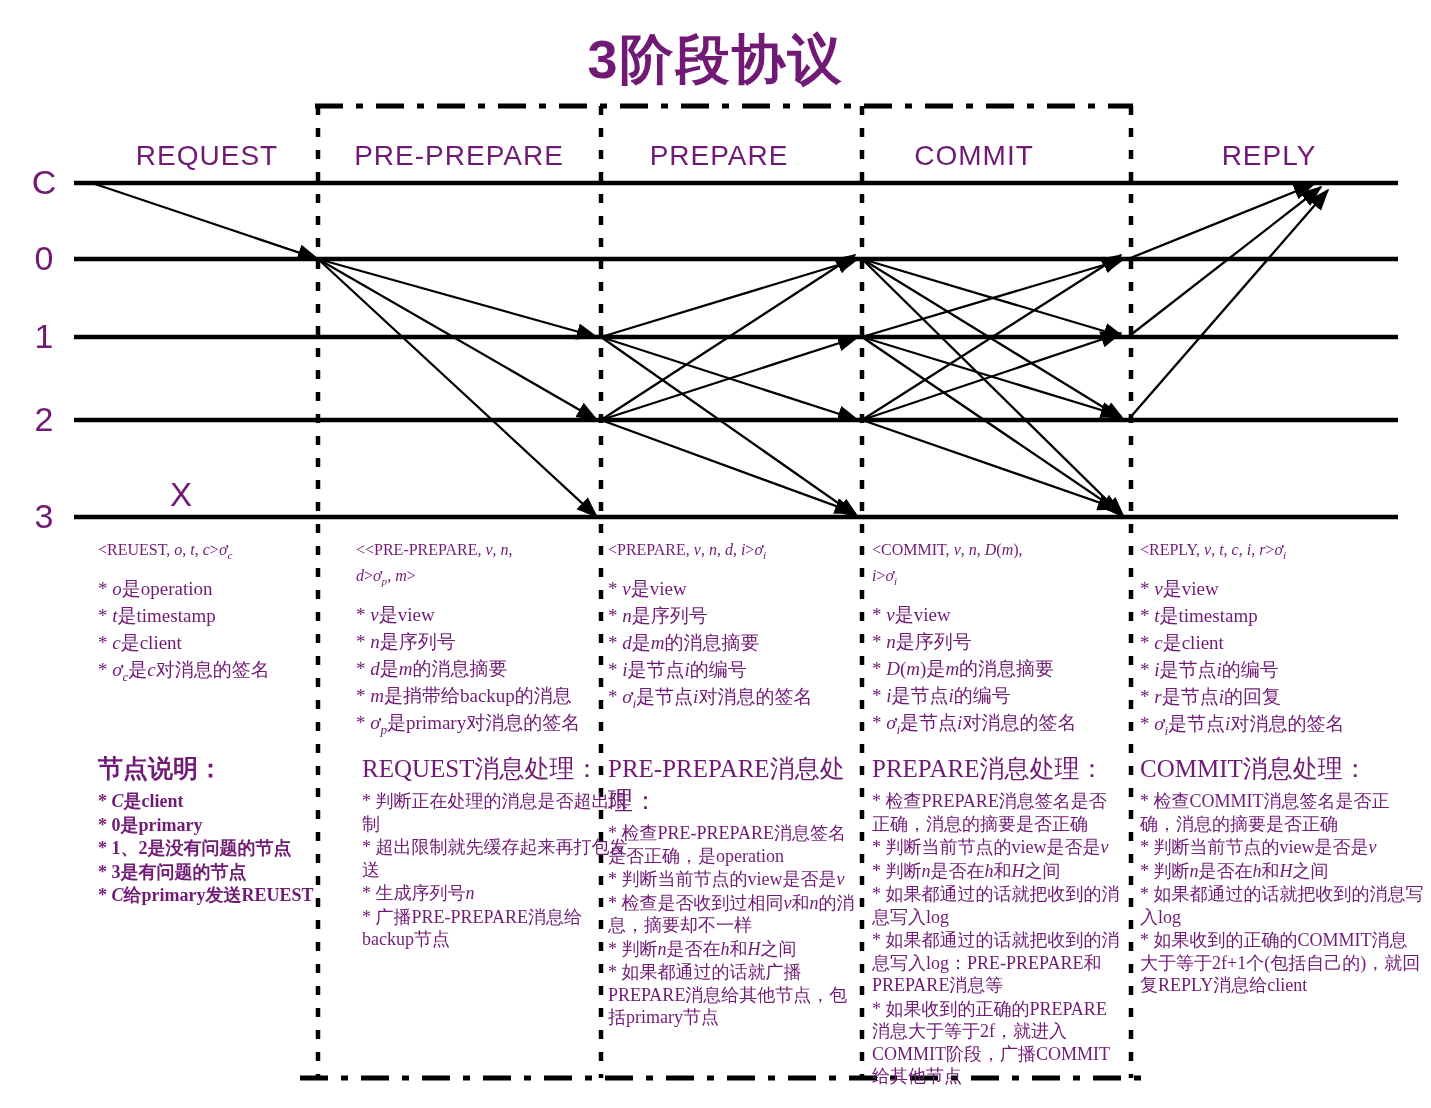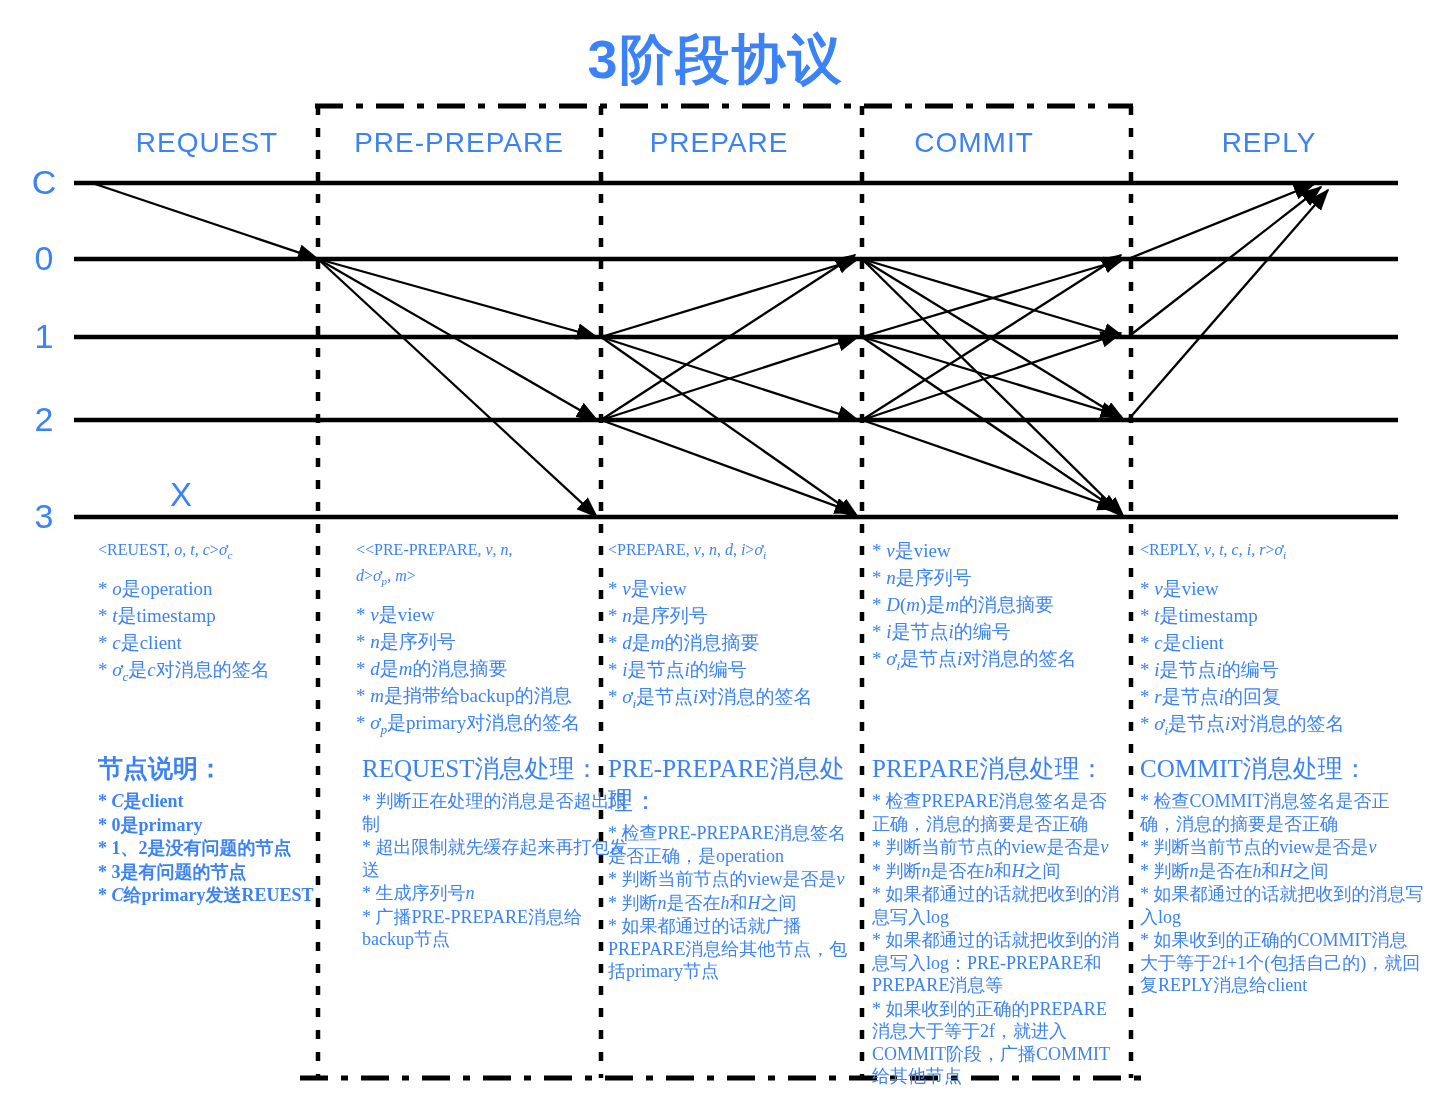--- a/index.html
+++ b/index.html
@@ -1,22 +1,22 @@
 <!DOCTYPE html>
 <html><head>
 <meta charset="utf-8">
 <style>
   html,body{margin:0;padding:0;background:#ffffff;}
   #stage{position:relative;width:1431px;height:1108px;background:#ffffff;overflow:hidden;
-         font-family:"Liberation Serif","DejaVu Serif",serif;color:#3b82f6;}
+         font-family:"Liberation Serif","DejaVu Serif",serif;color:#701a75;}
   #title{position:absolute;top:24px;left:0;width:1431px;text-align:center;
          font-family:"Liberation Sans","DejaVu Sans",sans-serif;
          font-size:54px;font-weight:900;letter-spacing:2px;}
   #diagram-svg{position:absolute;top:0;left:0;}
-  .phase-label{position:absolute;top:127px;transform:translateX(-50%);
+  .phase-label{position:absolute;top:140px;transform:translateX(-50%);
          font-family:"Liberation Sans","DejaVu Sans",sans-serif;
          font-size:28px;font-weight:500;letter-spacing:1px;white-space:nowrap;}
   .node-label{position:absolute;left:24px;width:40px;text-align:center;
          font-family:"Liberation Sans","DejaVu Sans",sans-serif;font-size:34px;}
   #faulty-mark{position:absolute;left:170px;top:476px;
          font-family:"Liberation Sans","DejaVu Sans",sans-serif;font-size:33px;}
   .msg-block{position:absolute;top:537px;}
   .msg-format{font-size:16px;line-height:26px;white-space:pre-line;margin-bottom:7px;}
   .msg-note{font-size:19px;line-height:27px;}
   .proc-block{position:absolute;top:753px;}
@@ -130,24 +130,27 @@
         <div class="msg-note">* <i>v</i>是view</div>
         <div class="msg-note">* <i>n</i>是序列号</div>
         <div class="msg-note">* <i>d</i>是<i>m</i>的消息摘要</div>
         <div class="msg-note">* <i>i</i>是节点<i>i</i>的编号</div>
         <div class="msg-note">* <i>ơ<sub>i</sub></i>是节点<i>i</i>对消息的签名</div>
       </div>
       <div class="proc-block" style="left: 608px; width: 250px;">
         <div class="proc-heading">PRE-PREPARE消息处理：</div>
         <div class="proc-note">* 检查PRE-PREPARE消息签名是否正确，是operation</div>
         <div class="proc-note">* 判断当前节点的view是否是<i>v</i></div>
+        <div class="proc-note">* 检查是否收到过相同<i>v</i>和<i>n</i>的消息，摘要却不一样</div>
         <div class="proc-note">* 判断<i>n</i>是否在<i>h</i>和<i>H</i>之间</div>
         <div class="proc-note">* 如果都通过的话就广播PREPARE消息给其他节点，包括primary节点</div>
       </div>
       <div class="msg-block" style="left: 872px; width: 252px;">
+        <div class="msg-format">&lt;COMMIT, <i>v</i>, <i>n</i>, <i>D</i>(<i>m</i>),
+<i>i</i>&gt;<i>ơ<sub>i</sub></i></div>
         <div class="msg-note">* <i>v</i>是view</div>
         <div class="msg-note">* <i>n</i>是序列号</div>
         <div class="msg-note">* <i>D</i>(<i>m</i>)是<i>m</i>的消息摘要</div>
         <div class="msg-note">* <i>i</i>是节点<i>i</i>的编号</div>
         <div class="msg-note">* <i>ơ<sub>i</sub></i>是节点<i>i</i>对消息的签名</div>
       </div>
       <div class="proc-block" style="left: 872px; width: 252px;">
         <div class="proc-heading">PREPARE消息处理：</div>
         <div class="proc-note">* 检查PREPARE消息签名是否正确，消息的摘要是否正确</div>
         <div class="proc-note">* 判断当前节点的view是否是<i>v</i></div>

